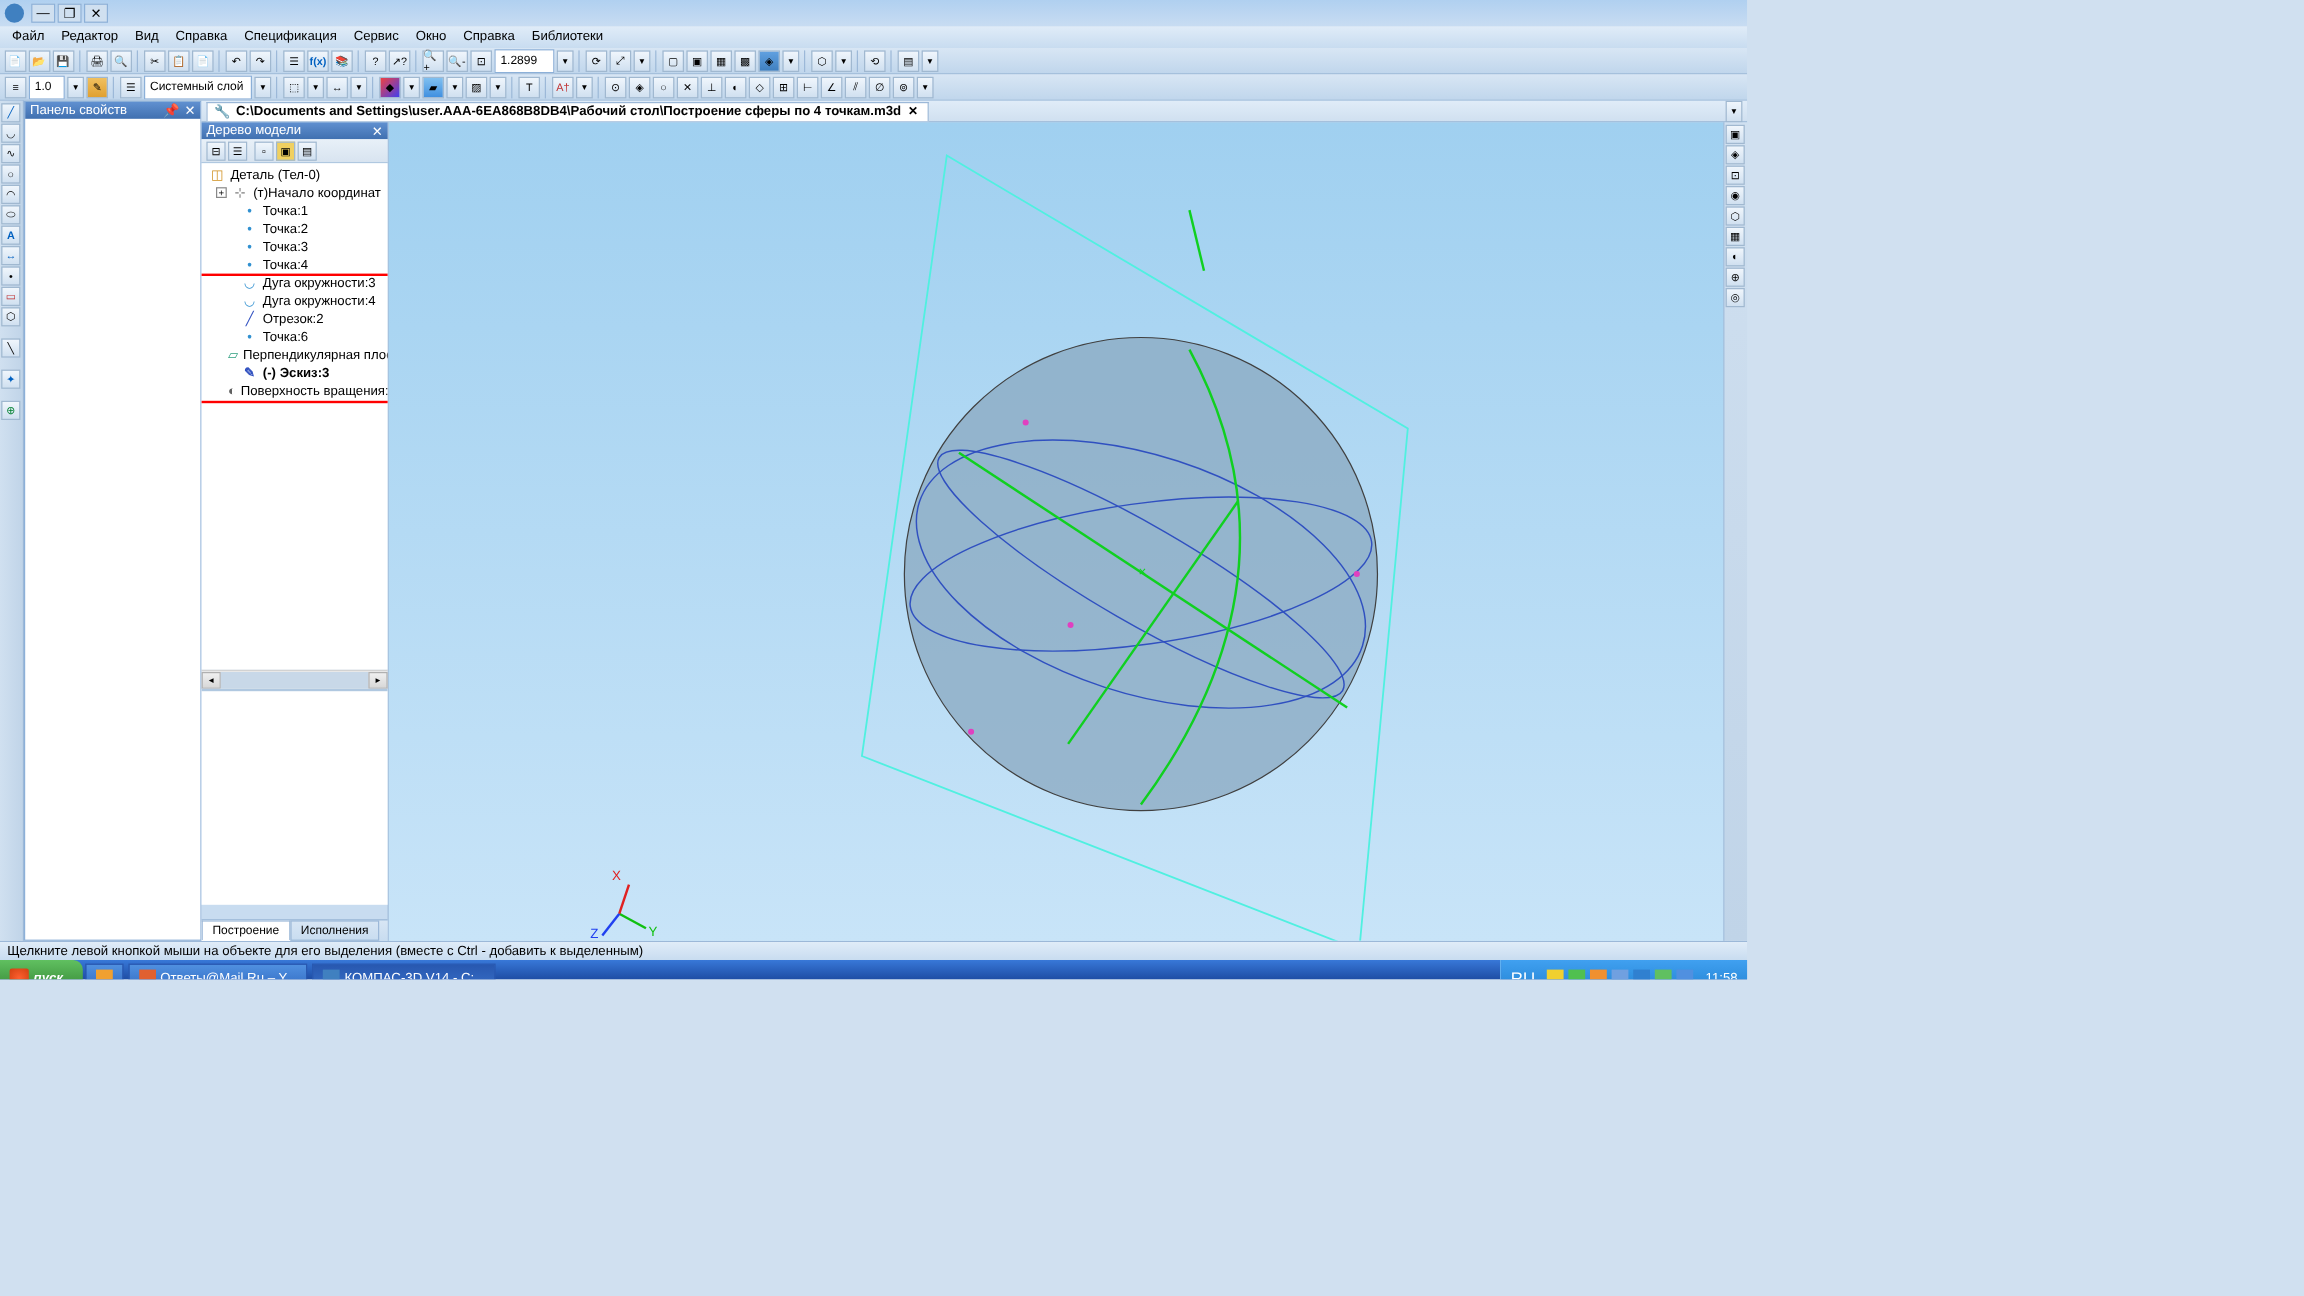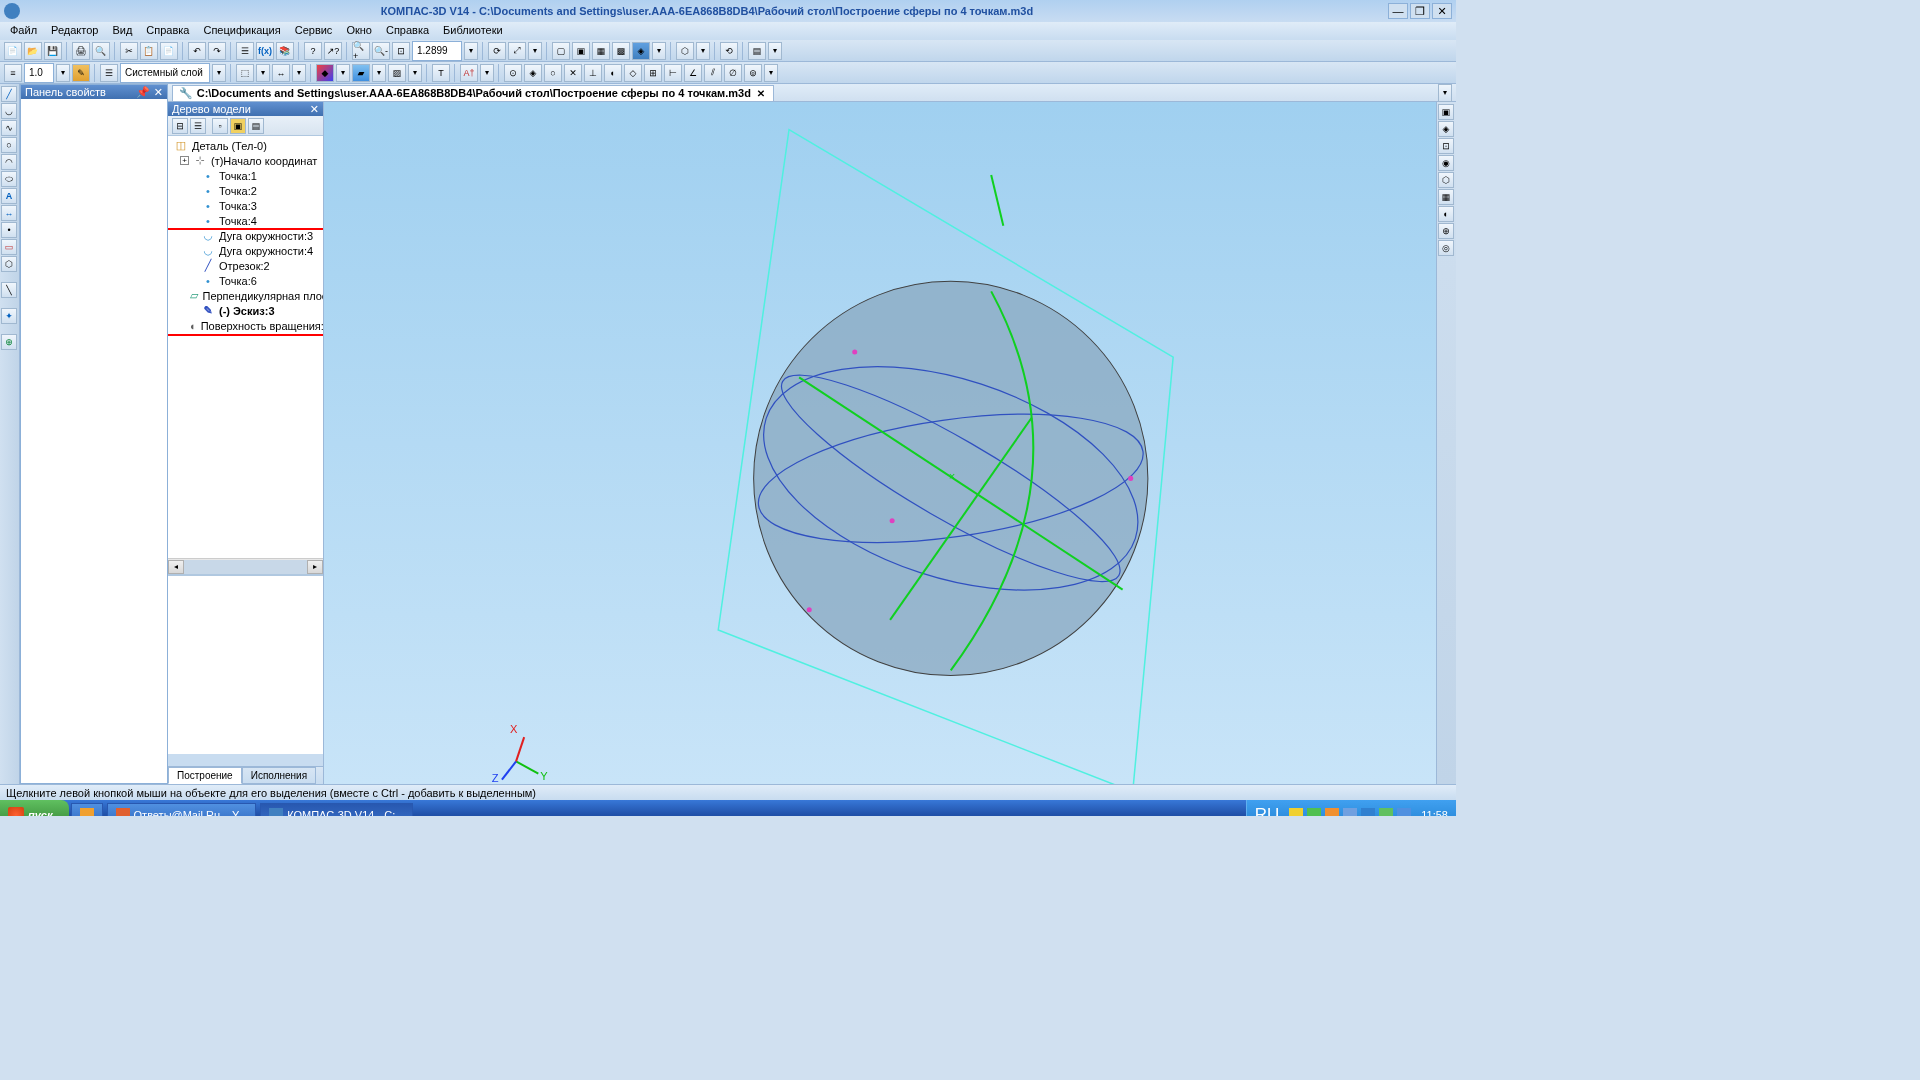--- a/index.html
+++ b/index.html
@@ -79,29 +79,28 @@
 
 
 .taskbar { height: 30px; background: linear-gradient(to bottom, #3878d8, #2050a8 50%, #1848a0); display: flex; align-items: center; }
 .startbtn { height: 30px; padding: 0 16px 0 8px; background: linear-gradient(to bottom, #60c060, #308030); color: white; font-weight: bold; font-style: italic; display: flex; align-items: center; gap: 4px; border-radius: 0 8px 8px 0; font-size: 13px; }
 .startbtn .winlogo { width: 16px; height: 16px; background: radial-gradient(circle, #ff6030, #d04010); border-radius: 2px; }
 .taskbtn { height: 24px; margin: 0 2px; padding: 0 8px; background: linear-gradient(to bottom, #5090e0, #3068c0); color: white; display: flex; align-items: center; gap: 4px; border: 1px solid #2858b0; font-size: 11px; max-width: 160px; overflow: hidden; white-space: nowrap; }
 .taskbtn.active { background: linear-gradient(to bottom, #2858b0, #3870c8); }
 .taskbtn .ticon { width: 14px; height: 14px; background: #f0a030; }
 .systray { margin-left: auto; height: 30px; background: linear-gradient(to bottom, #40a0f0, #2080d0); display: flex; align-items: center; gap: 4px; padding: 0 8px; border-left: 1px solid #60b0f0; }
 .systray .ticon { width: 14px; height: 14px; }
-.systray .lang { color: white; font-size: 17px; margin-right: 6px; }
+.systray .lang { color: white; font-size: 14px; margin-right: 6px; }
 .systray .time { color: white; font-size: 11px; margin-left: 6px; }
 </style>
 </head>
 <body>
 
 <div class="titlebar">
   <div class="appicon"></div>
-  <div class="title">КОМПАС-3D V14 - C:\Documents and Settings\user.AAA-6EA868B8DB4\Рабочий стол\Построение сферы по 4 точкам.m3d</div>
   <div class="winbtns">
     <div class="winbtn">—</div>
     <div class="winbtn">❐</div>
     <div class="winbtn">✕</div>
   </div>
 </div>
 
 <div class="menubar">
   <span>Файл</span>
   <span>Редактор</span>

